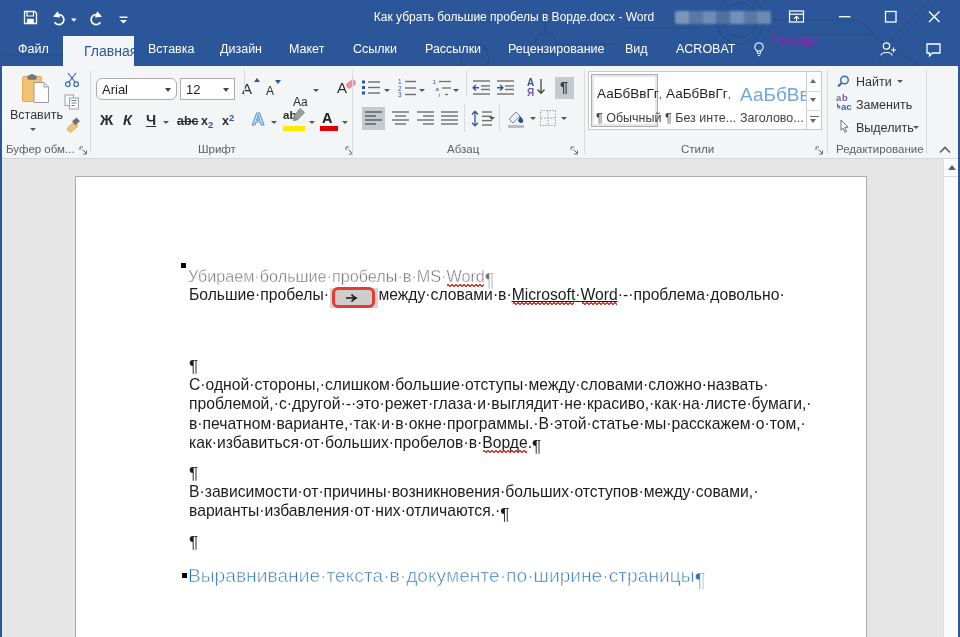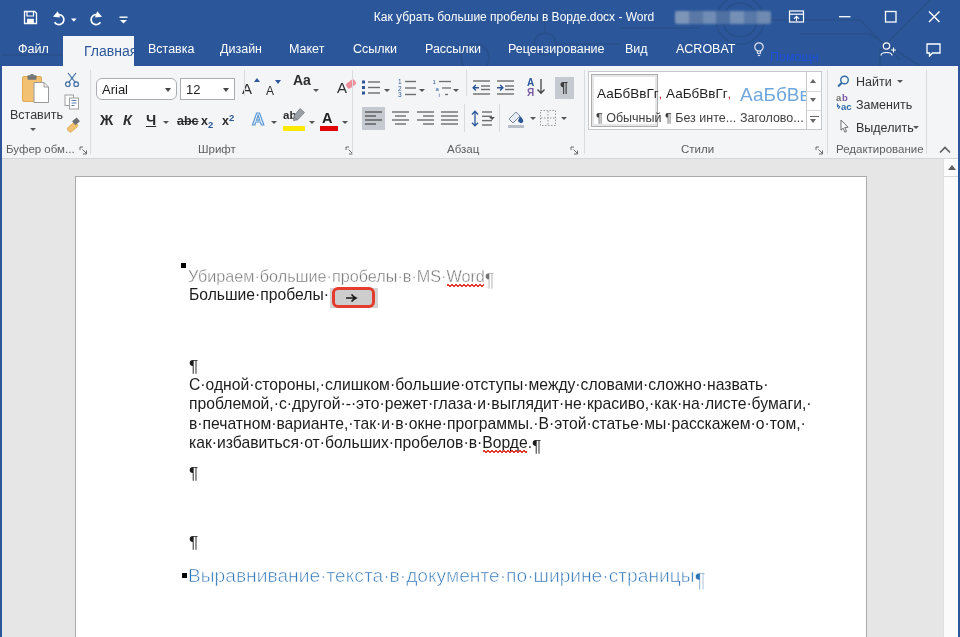--- a/index.html
+++ b/index.html
@@ -114,21 +114,21 @@
   <div class="tabtxt" style="left:508px;top:42px">Рецензирование</div>
   <div class="tabtxt" style="left:625px;top:42px">Вид</div>
   <div class="tabtxt" style="left:676px;top:42px">ACROBAT</div>
   <svg class="abs" style="left:752px;top:41px" width="14" height="17" viewBox="0 0 14 17">
     <g stroke="#dde4ef" stroke-width="1.2" fill="none">
       <circle cx="7" cy="6" r="4.2"></circle>
       <path d="M 5.3 10.2 l 0.4 2.3 h 2.6 l 0.4 -2.3"></path>
       <path d="M 5.8 14.5 h 2.4" stroke-width="1.1"></path>
     </g>
   </svg>
-  <div class="tabtxt" style="left:770px;top:50px;color:#1d4ed8">Помощн</div>
+  <div class="tabtxt" style="left:770px;top:34px;color:#a21caf">Помощн</div>
   <svg class="abs" style="left:879px;top:41px" width="18" height="17" viewBox="0 0 18 17">
     <g stroke="#fff" stroke-width="1.2" fill="none">
       <circle cx="7.5" cy="5" r="3.2"></circle>
       <path d="M 2 14.5 c 0 -4 11 -4 11 0"></path>
       <path d="M 14.5 6.5 v 5 m -2.5 -2.5 h 5" stroke-width="1.1"></path>
     </g>
   </svg>
   <svg class="abs" style="left:925px;top:42px" width="17" height="15" viewBox="0 0 17 15">
     <path d="M 2 2 h 13 v 9 h -7.5 l -3 3 v -3 h -2.5 z" stroke="#fff" stroke-width="1.3" fill="none"></path>
   </svg>
@@ -173,21 +173,21 @@
   <div class="combo" style="left:96px;top:78px;width:81px;height:22px;border-radius:6px;">
       <span style="position:absolute;left:5px;top:3px">Arial</span>
       <span class="cmbarrow" style="right:5px;top:9px;border-top-color:#444"></span>
     </div>
   <div class="combo" style="left:180px;top:78px;width:55px;height:22px;">
       <span style="position:absolute;left:5px;top:3px">12</span>
       <span class="cmbarrow" style="right:5px;top:9px;border-top-color:#444"></span>
     </div>
   <div class="btxt" style="left:242px;top:80px;font-size:15px;">А<span style="position:absolute;left:12px;top:-2px;width:0;height:0;border-left:3.5px solid transparent;border-right:3.5px solid transparent;border-bottom:4.5px solid #2b579a"></span></div>
   <div class="btxt" style="left:266px;top:84px;font-size:12px;">А<span style="position:absolute;left:9px;top:-4px;width:0;height:0;border-left:3.5px solid transparent;border-right:3.5px solid transparent;border-top:4.5px solid #2b579a"></span></div>
-  <div class="btxt" style="left:293px;top:72px;font-size:14px;font-weight:bold;">Aa</div>
+  <div class="btxt" style="left:293px;top:95px;font-size:12px;">Aa</div>
   <div class="dd" style="left:313px;top:89px"></div>
   <div class="btxt" style="left:337px;top:79px;font-size:15px;">А</div>
   <svg class="abs" style="left:344px;top:78px" width="14" height="12" viewBox="0 0 14 12">
     <rect x="2" y="3" width="10" height="6" rx="2" fill="#ee8e99" transform="rotate(-35 7 6)"></rect>
   </svg>
   <div class="btxt" style="left:100px;top:112px;font-size:14.5px;font-weight:bold;">Ж</div>
   <div class="btxt" style="left:123px;top:112px;font-size:14.5px;font-style:italic;font-weight:bold;">К</div>
   <div class="btxt" style="left:146px;top:112px;font-size:14.5px;font-weight:bold;text-decoration:underline;">Ч</div>
   <div class="dd" style="left:163px;top:121px"></div>
   <div class="btxt" style="left:177px;top:114px;font-size:12.5px;font-weight:bold;text-decoration:line-through;">abc</div>
@@ -391,23 +391,25 @@
   <div id="docarea">
     <div id="page"></div>
     <div class="sqm" style="left:181px;top:104px"></div>
     <div class="ptxt h" style="left:188px;top:108.4px">Убираем·большие·пробелы·в·MS·<span class="wavy">Word</span><span class="pm">¶</span></div>
     <div class="ptxt" style="left:189px;top:126.3px">Большие·пробелы·</div>
     <div class="abs" style="left:330px;top:129px;width:47.5px;height:20px;background:#d4d4d4"></div>
     <div class="abs" style="left:332px;top:128.4px;width:42.5px;height:20.6px;background:#cdcdcd;border:3.2px solid #e43c2f;border-radius:6px;box-sizing:border-box"></div>
     <svg class="abs" style="left:346px;top:135px" width="14" height="8" viewBox="0 0 14 8">
         <path d="M 0 4 h 9 m -3.5 -3.6 q 2 2.4 4.5 3.6 q -2.5 1.2 -4.5 3.6" stroke="#1a1a1a" stroke-width="1.5" fill="none"></path>
       </svg>
+    <div class="ptxt" style="left:378.5px;top:126.3px">между·словами·в·<span class="ul"><span class="wavy">Microsoft</span>·<span class="wavy">Word</span></span>·-·проблема·довольно·</div>
     <div class="ptxt" style="left:189px;top:194.36px"><span class="pm">¶</span></div>
     <div class="ptxt" style="left:189px;top:215.6px">С·одной·стороны,·слишком·большие·отступы·между·словами·сложно·назвать·<br>проблемой,·с·другой·-·это·режет·глаза·и·выглядит·не·красиво,·как·на·листе·бумаги,·<br>в·печатном·варианте,·так·и·в·окне·программы.·В·этой·статье·мы·расскажем·о·том,·<br>как·избавиться·от·больших·пробелов·в·<span class="wavy">Ворде</span>.<span class="pm">¶</span></div>
     <div class="ptxt" style="left:189px;top:301.46px"><span class="pm">¶</span></div>
+    <div class="ptxt" style="left:189px;top:322.5px">В·зависимости·от·причины·возникновения·больших·отступов·между·совами,·<br>варианты·избавления·от·них·отличаются.·<span class="pm">¶</span></div>
     <div class="ptxt" style="left:189px;top:369.8px"><span class="pm">¶</span></div>
     <div class="sqm" style="left:182px;top:414px"></div>
     <div class="ptxt h2" style="left:188px;top:407.4px">Выравнивание·текста·в·документе·по·ширине·страницы<span class="pm">¶</span></div>
   </div>
   <div id="vscroll">
     <div class="abs" style="left:0;top:0;width:15px;height:17px;background:#fdfdfd;border-bottom:1px solid #d9d9d9">
       <span class="cmbarrow" style="position:absolute;left:3.5px;top:6px;border-top:none;border-bottom:5px solid #606060;border-left-width:4px;border-right-width:4px"></span>
     </div>
   </div>
   <div id="wbl"></div>

